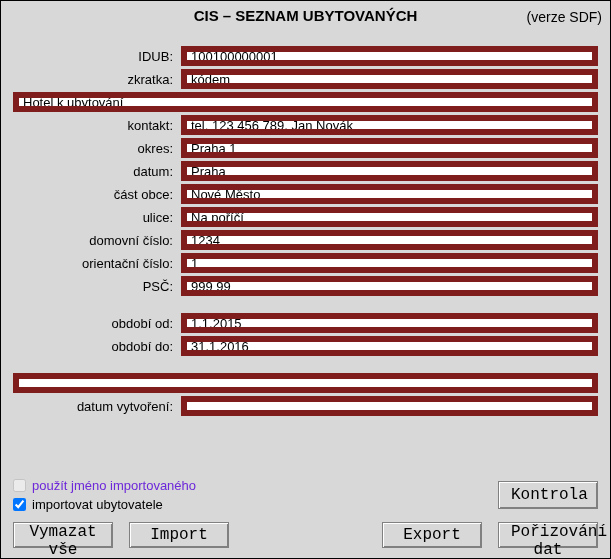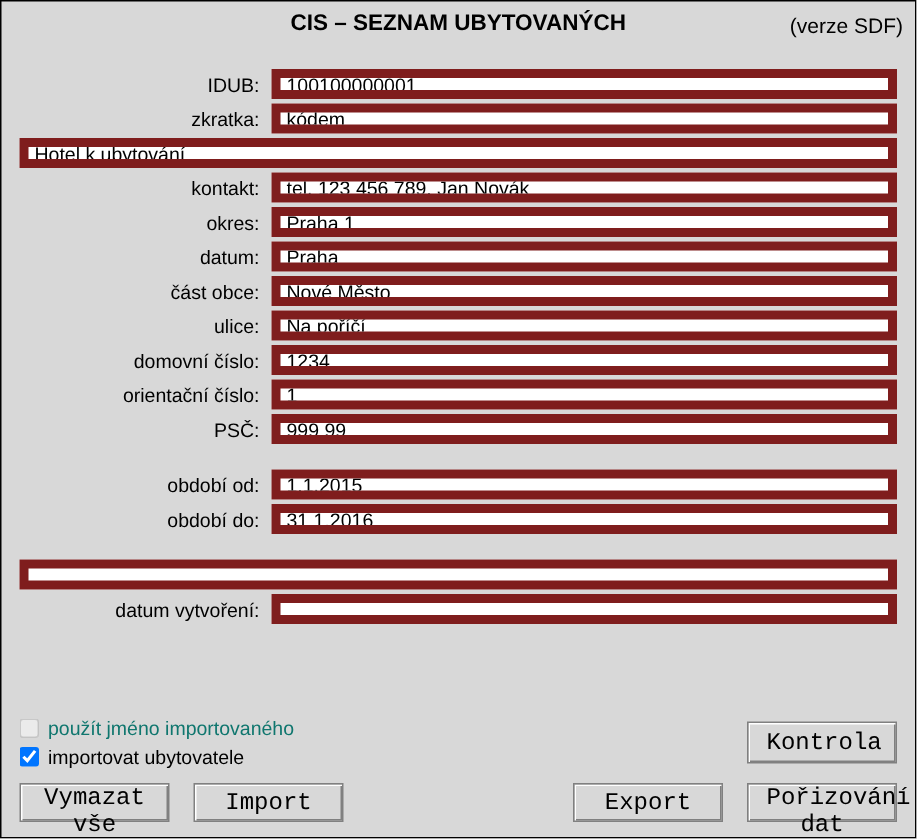--- a/index.html
+++ b/index.html
@@ -74,21 +74,21 @@
   }
   .check-row {
     display: flex;
     align-items: center;
     gap: 6px;
   }
   .check-row label {
     font-size: 13px;
   }
   .disabled-label {
-    color: #0f766e;
+    color: #6d28d9;
   }
   .checks-and-kontrola {
     display: flex;
     justify-content: space-between;
     align-items: center;
   }
   .checks {
     display: flex;
     flex-direction: column;
     gap: 4px;

